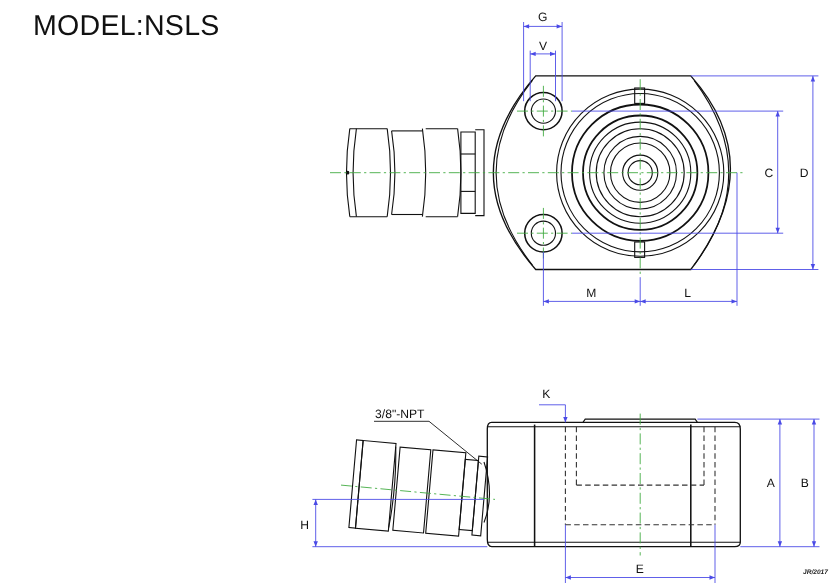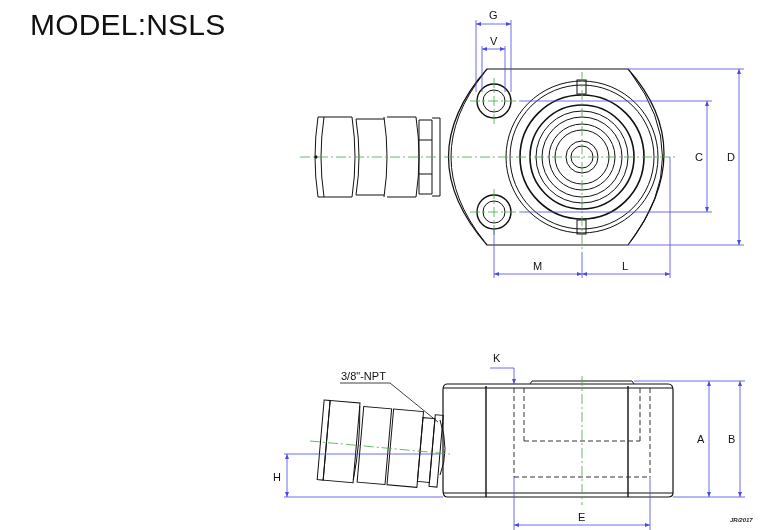--- a/index.html
+++ b/index.html
@@ -1,17 +1,17 @@
 <!DOCTYPE html>
 <html><head>
 <meta charset="utf-8">
 <style>
   html,body{margin:0;padding:0;background:#ffffff;}
   body{width:764px;height:530px;position:relative;overflow:hidden;font-family:"Liberation Sans",sans-serif;}
-  .title{position:absolute;left:30px;top:8px;font-size:30px;color:#111;letter-spacing:0.2px;}
+  .title{position:absolute;left:30px;top:8px;font-size:26px;color:#111;letter-spacing:0.2px;}
   svg{position:absolute;left:0;top:0;}
   .lbl{font-family:"Liberation Sans",sans-serif;font-size:11px;fill:#111;}
   .sig{font-family:"Liberation Sans",sans-serif;font-size:6px;font-style:italic;font-weight:bold;fill:#222;}
 </style>
 </head>
 <body>
 
 <div class="title">MODEL:NSLS</div>
 
 <svg width="764" height="530" viewBox="0 0 764 530">

